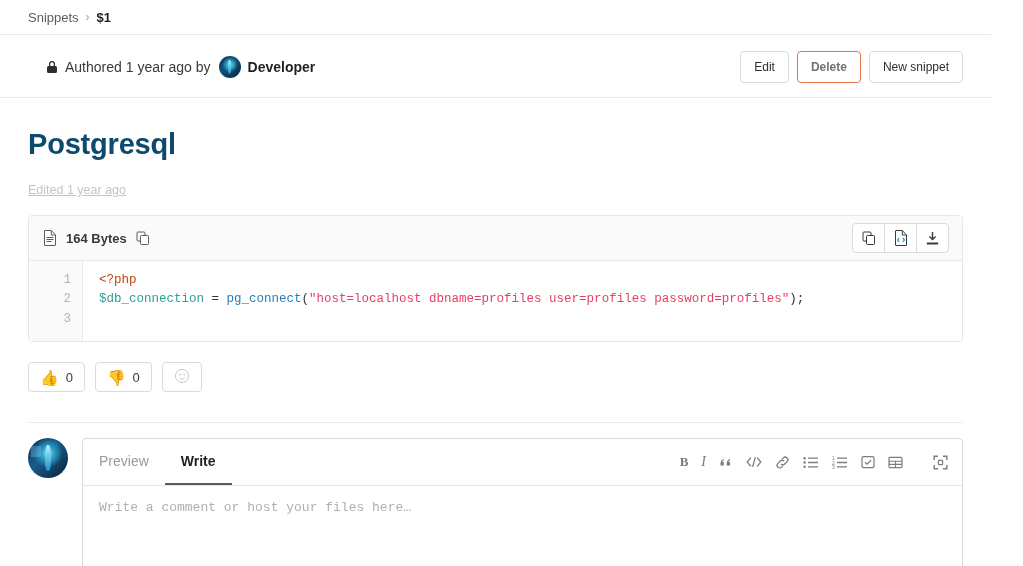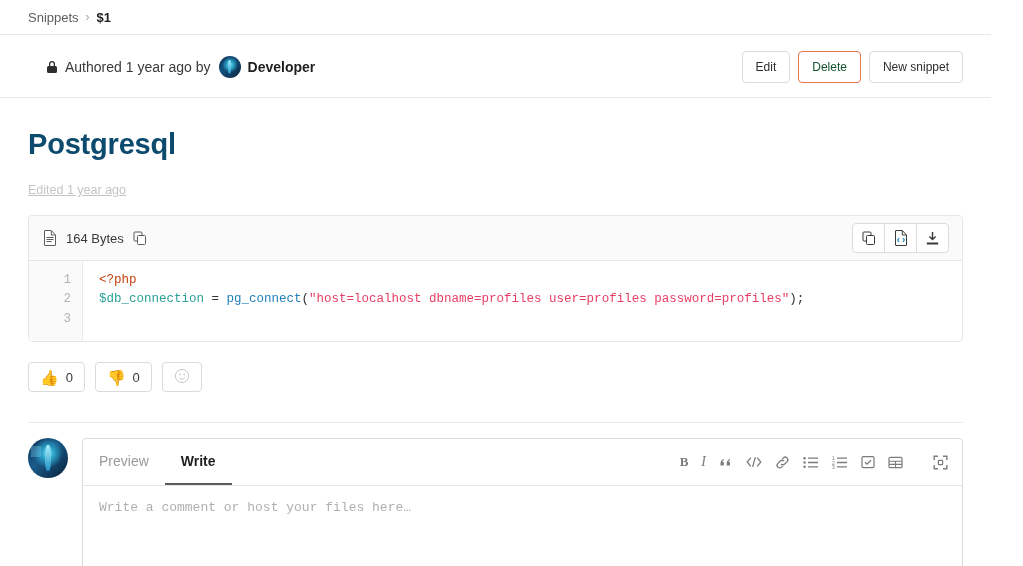--- a/index.html
+++ b/index.html
@@ -55,21 +55,21 @@
 
   .header-actions { display: flex; align-items: center; gap: 8px; }
   .btn {
     height: 32px; padding: 0 13px;
     border: 1px solid #dbdbdb; border-radius: 4px;
     background: #fff; color: #2e2e2e;
     font-family: "Liberation Sans", sans-serif;
     font-size: 12px; line-height: 30px; cursor: pointer;
     white-space: nowrap;
   }
-  .btn-danger { border-color: #e4754d; color: #14532d; }
+  .btn-danger { border-color: #e4754d; color: #737373; font-weight: bold; }
 
   
   .content { padding: 0 28px; }
   .snippet-title {
     font-size: 29px; font-weight: 700; color: #0c4a6e;
     margin: 30px 0 0 0; letter-spacing: -.2px;
   }
   .edited-note { font-size: 12.5px; color: #c4c4c4; margin-top: 22px; text-decoration: underline; }
 
   
@@ -78,21 +78,21 @@
     border: 1px solid #e6e6e6; border-radius: 4px;
     background: #fff;
   }
   .file-header {
     display: flex; align-items: center; justify-content: space-between;
     height: 45px; padding: 0 13px 0 14px;
     background: #fafafa;
     border-bottom: 1px solid #e6e6e6;
     border-radius: 4px 4px 0 0;
   }
-  .file-meta { display: flex; align-items: center; gap: 9px; }
+  .file-meta { display: flex; align-items: center; gap: 9px; font-weight: bold; }
   .file-size { font-size: 13px; color: #3a3a3a; }
   .icon-plain {
     display: inline-flex; align-items: center; justify-content: center;
     cursor: pointer; color: #5c5c5c;
   }
   .file-actions { display: flex; }
   .file-actions .ibtn {
     width: 33px; height: 30px;
     border: 1px solid #dbdbdb;
     background: #fff; cursor: pointer;

